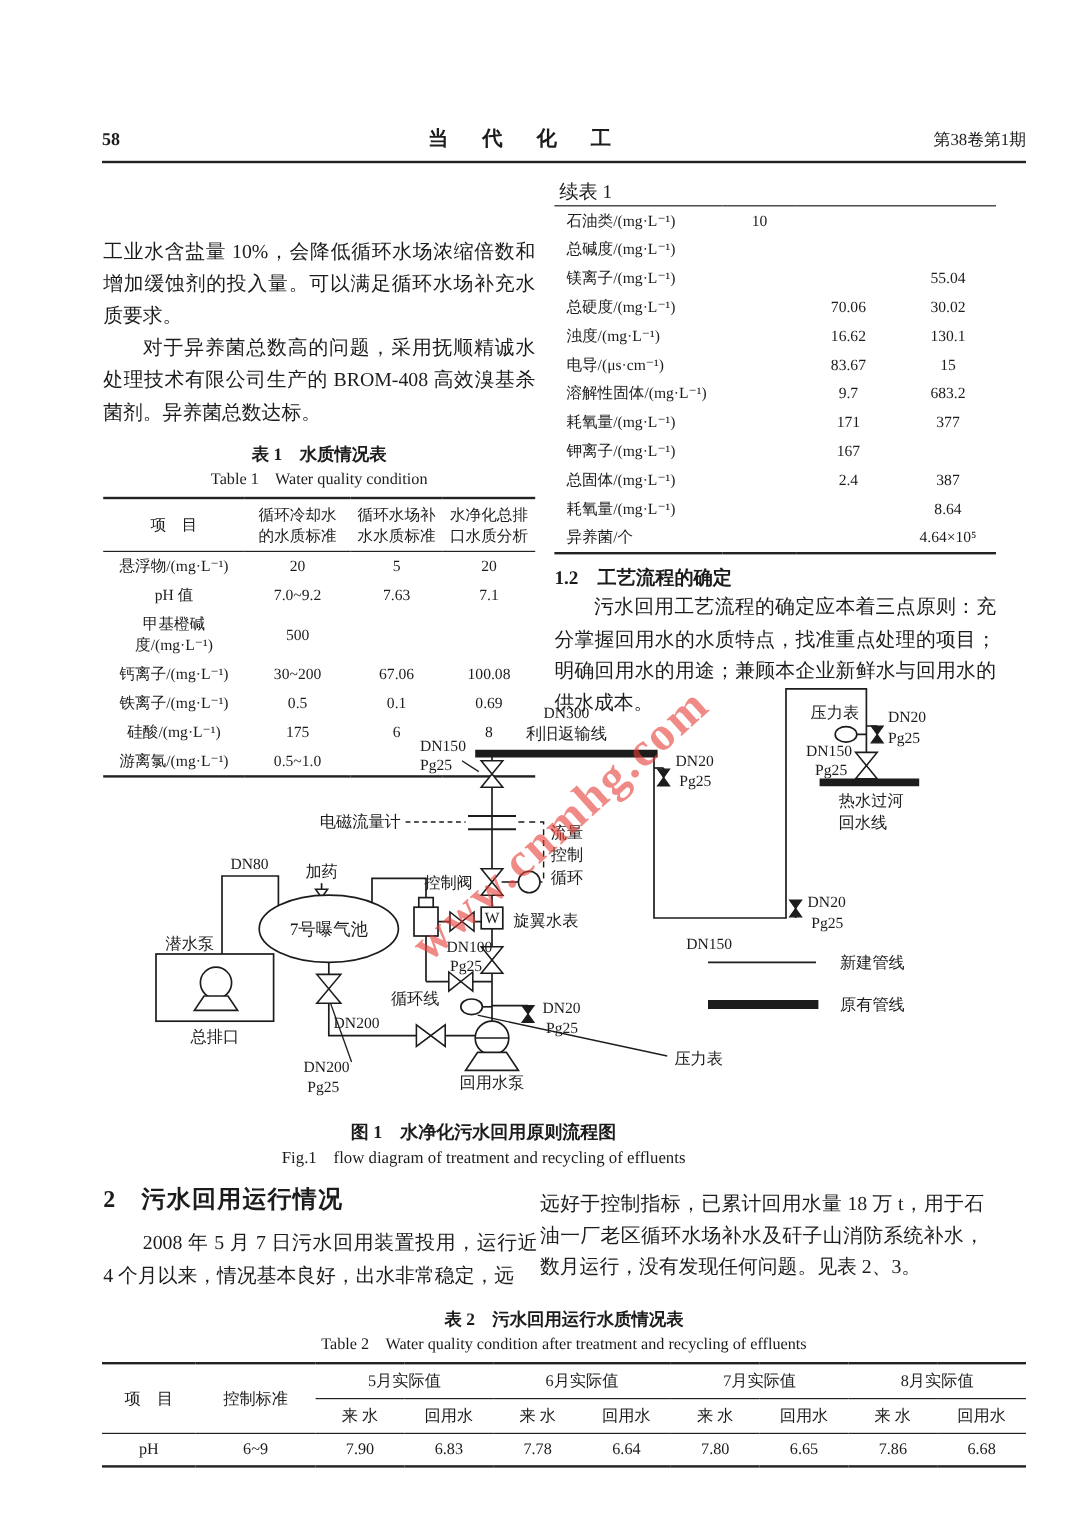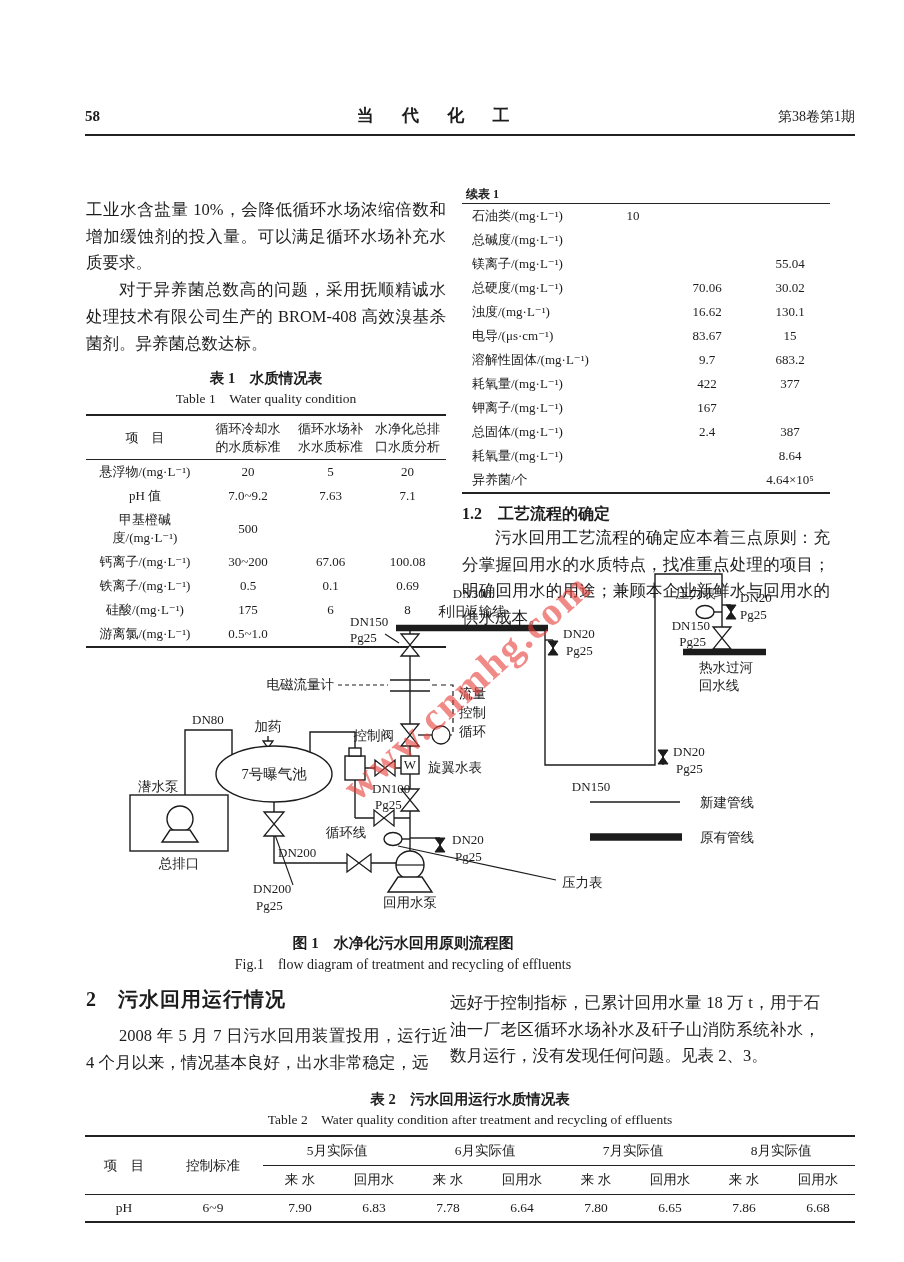--- a/index.html
+++ b/index.html
@@ -25,21 +25,21 @@
   
   table { border-collapse:collapse; width:100%; font-size:13px; }
   td,th { text-align:center; padding:3px 1px; font-weight:normal; }
   .t-title-cn { text-align:center; font-size:14.5px; font-weight:bold; margin-top:12px; }
   .t-title-en { text-align:center; font-size:13.5px; margin:2px 0 6px 0; }
   
   .t1 { border-top:2px solid #222; border-bottom:2px solid #222; }
   .t1 thead th { border-bottom:1.5px solid #222; white-space:pre-line; line-height:1.35; padding:4px 0; }
   .t1 td { height:24px; }
   
-  .contlbl { font-size:12px; font-weight:bold; padding-left:4px;margin-top:36px; }
+  .contlbl { font-size:16px; font-weight:normal; padding-left:4px; }
   .tc { border-top:1.5px solid #222; border-bottom:2px solid #222; }
   .tc td { height:23.5px; }
   .tc td.item { text-align:left; padding-left:10px; }
   
   .figcap { top:934px; left:0; width:806px; text-align:center; }
   .figcap .cn { font-size:15px; font-weight:bold; }
   .figcap .en { font-size:14px; margin-top:3px; }
   
   .botL { top:986px; left:86px; width:362px; }
   .botR { top:990px; left:450px; width:370px; }
@@ -193,21 +193,21 @@
         </tr>
       <tr>
           <td class="item">溶解性固体/(mg·L⁻¹)</td>
           <td></td>
           <td>9.7</td>
           <td>683.2</td>
         </tr>
       <tr>
           <td class="item">耗氧量/(mg·L⁻¹)</td>
           <td></td>
-          <td>422</td>
+          <td>171</td>
           <td>377</td>
         </tr>
       <tr>
           <td class="item">钾离子/(mg·L⁻¹)</td>
           <td></td>
           <td>167</td>
           <td></td>
         </tr>
       <tr>
           <td class="item">总固体/(mg·L⁻¹)</td>

